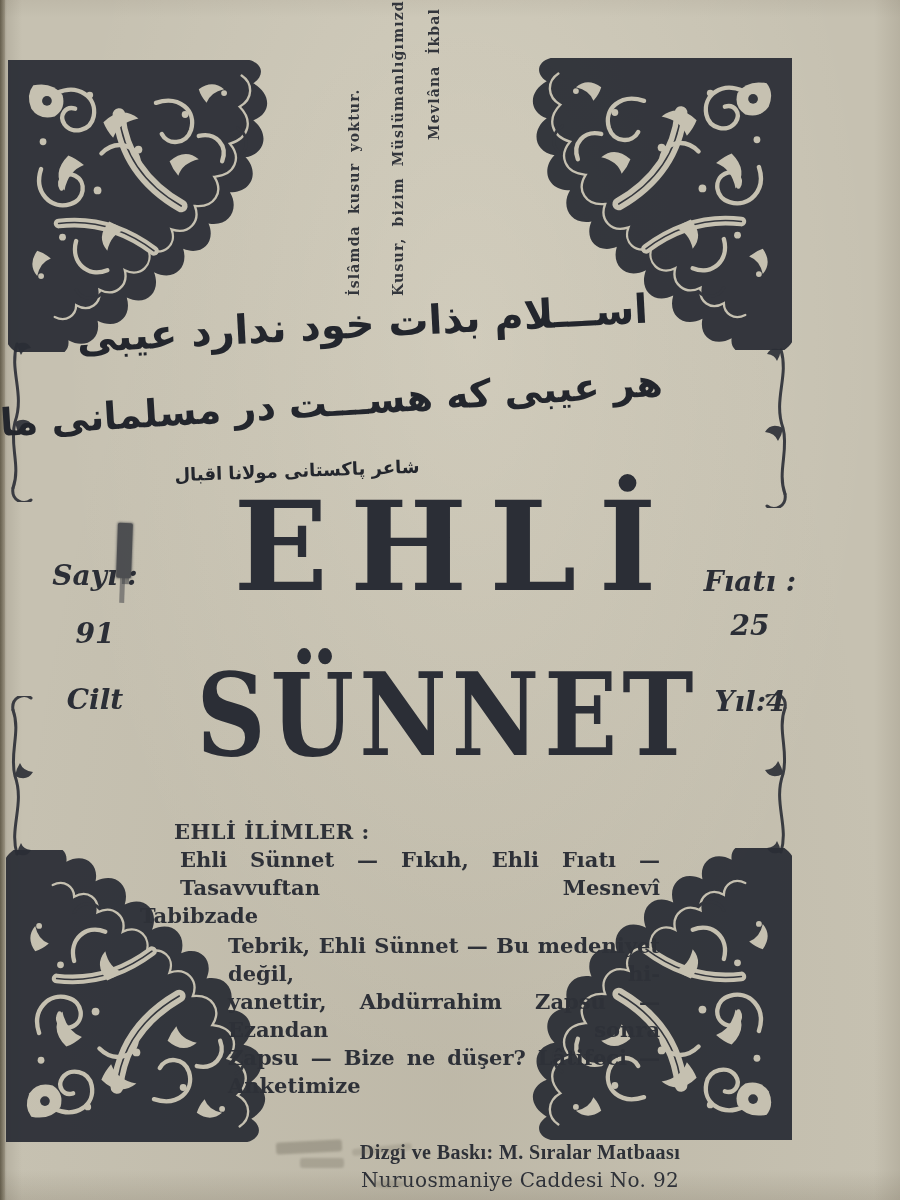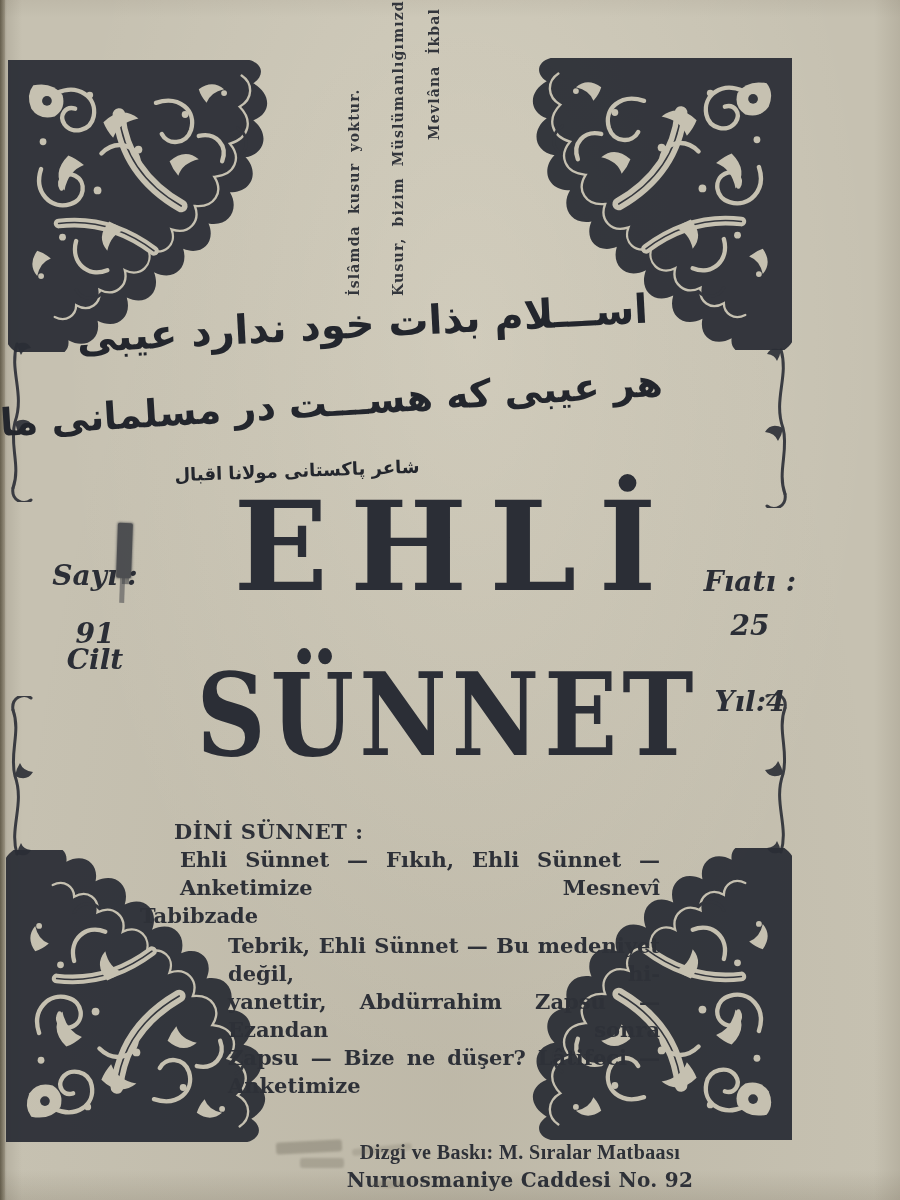--- a/index.html
+++ b/index.html
@@ -58,21 +58,21 @@
   }
   .callig.c1{left:168px;top:298px;width:480px;font-size:40px;transform:rotate(-3deg);}
   .callig.c2{left:158px;top:376px;width:505px;font-size:38px;transform:rotate(-3.5deg);}
   .callig.c3{left:172px;top:460px;width:250px;font-size:18px;transform:rotate(-2deg);}
   
   .issuecol{position:absolute;text-align:center;font-style:italic;font-weight:bold;}
   .row{position:absolute;width:100%;font-size:28px;line-height:1;margin-top:36px;}
   .col-left{left:14px;top:0;width:162px;height:0;}
   .col-left .r1{top:526px;}
   .col-left .r2{top:584px;}
-  .col-left .r3{top:610px;text-align:center;}
+  .col-left .r3{top:650px;text-align:center;}
   .col-right{left:658px;top:0;width:184px;height:0;}
   .col-right .r1{top:532px;}
   .col-right .r2{top:576px;}
   .col-right .r3{top:652px;}
   .smudge-stamp{
     position:absolute;left:117px;top:523px;width:15px;height:55px;
     background:var(--ink-soft);opacity:.82;border-radius:2px;
     transform:rotate(2deg);
     box-shadow:0 0 2px 1px rgba(43,46,54,.5), 2px 10px 0 -4px rgba(43,46,54,.6), -1px 30px 0 -5px rgba(43,46,54,.55);
   }
@@ -83,21 +83,21 @@
   
   .contents{position:absolute;left:140px;top:818px;width:520px;font-size:21px;font-weight:bold;line-height:28px;color:#2e3138;}
   .contents .heading{padding-left:34px;letter-spacing:.5px;}
   .cline{text-align:justify;text-align-last:justify;}
   .cline.ind{padding-left:40px;}
   .cline.noj{text-align-last:left;}
   .para2{margin-left:88px;width:432px;margin-top:2px;}
   
   .imprint{position:absolute;left:300px;top:1138px;width:440px;text-align:center;font-size:20px;line-height:28px;color:#2e3138;}
   .imprint .i1{font-weight:bold;letter-spacing:.4px;font-family:Liberation Serif, serif;}
-  .imprint .i2{font-weight:bold;letter-spacing:.3px;}
+  .imprint .i2{font-weight:normal;letter-spacing:.3px;}
   .stamp-faint{position:absolute;background:#6f6a5c;border-radius:3px;filter:blur(1px);}
   .sf1{left:276px;top:1141px;width:66px;height:12px;opacity:.38;transform:rotate(-3deg);}
   .sf2{left:300px;top:1158px;width:44px;height:10px;opacity:.30;}
   .sf3{left:352px;top:1146px;width:60px;height:7px;opacity:.22;transform:rotate(-6deg);}
   .sf4{left:372px;top:1180px;width:34px;height:8px;opacity:.25;border-radius:50%;}
   .spine{position:absolute;left:0;top:0;width:5px;height:1200px;background:linear-gradient(90deg,#49422f,#8d8572);opacity:.55;}
 </style>
 </head>
 <body>
 
@@ -191,22 +191,22 @@
   <div class="issuecol col-right">
     <div class="row r1">Fıatı :</div>
     <div class="row r2">25</div>
     <div class="row r3">Yıl:4</div>
   </div>
 
   <div class="mast t1">EHLİ</div>
   <div class="mast t2">SÜNNET</div>
 
   <div class="contents">
-    <div class="heading">DİNİ SÜNNET :</div>
-    <div class="cline ind">Ehli Sünnet — Fıkıh, Ehli Sünnet — Anketimize Mesnevî</div>
+    <div class="heading">EHLİ İLİMLER :</div>
+    <div class="cline ind">Ehli Sünnet — Fıkıh, Ehli Fıatı — Tasavvuftan Mesnevî</div>
     <div class="cline noj">Tabibzade</div>
     <div class="para2">
       <div class="cline">Tebrik, Ehli Sünnet — Bu medeniyet değil, hi-</div>
       <div class="cline">yanettir, Abdürrahim Zapsu — Ezandan sonra</div>
       <div class="cline">Zapsu — Bize ne düşer? Lâtifeci — Anketimize</div>
 
     </div>
   </div>
 
   <div class="imprint">

